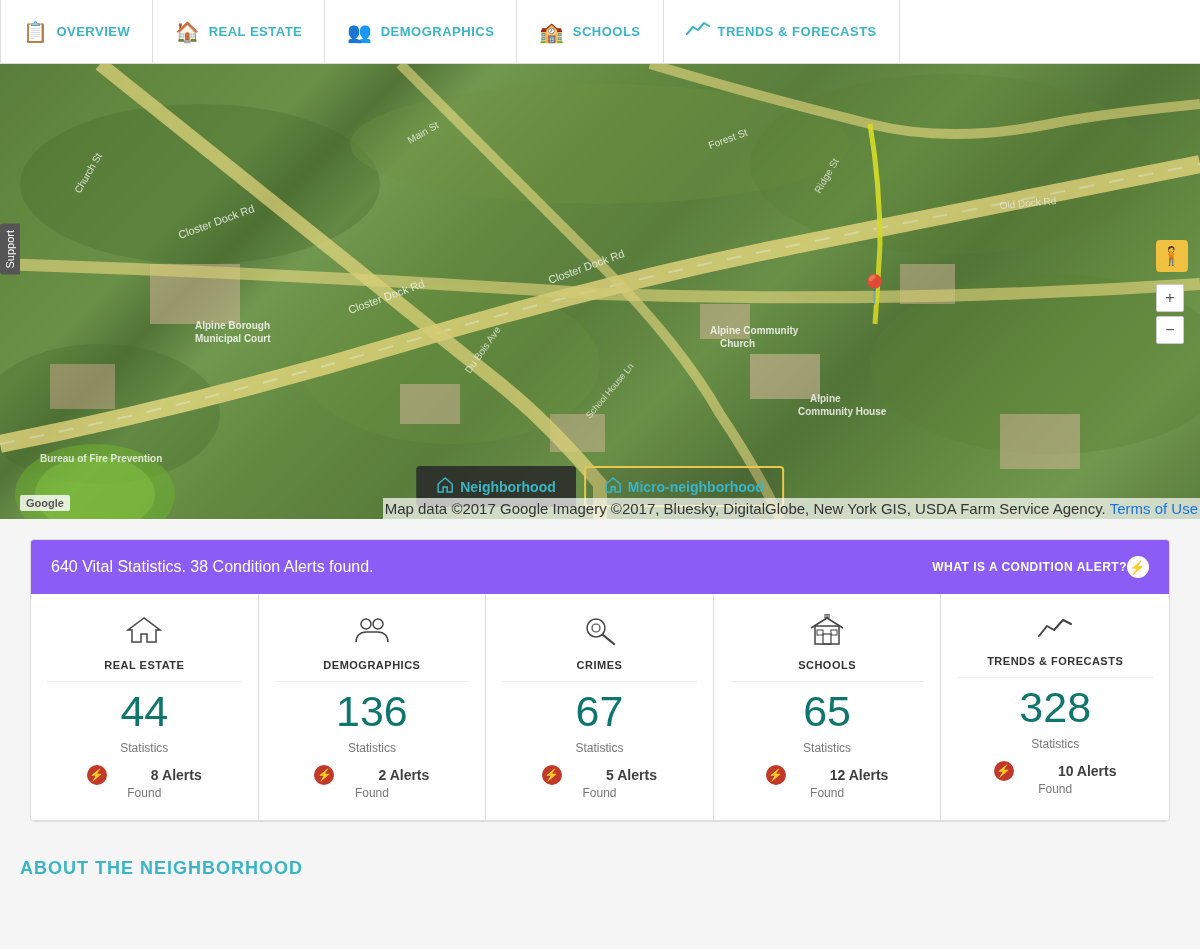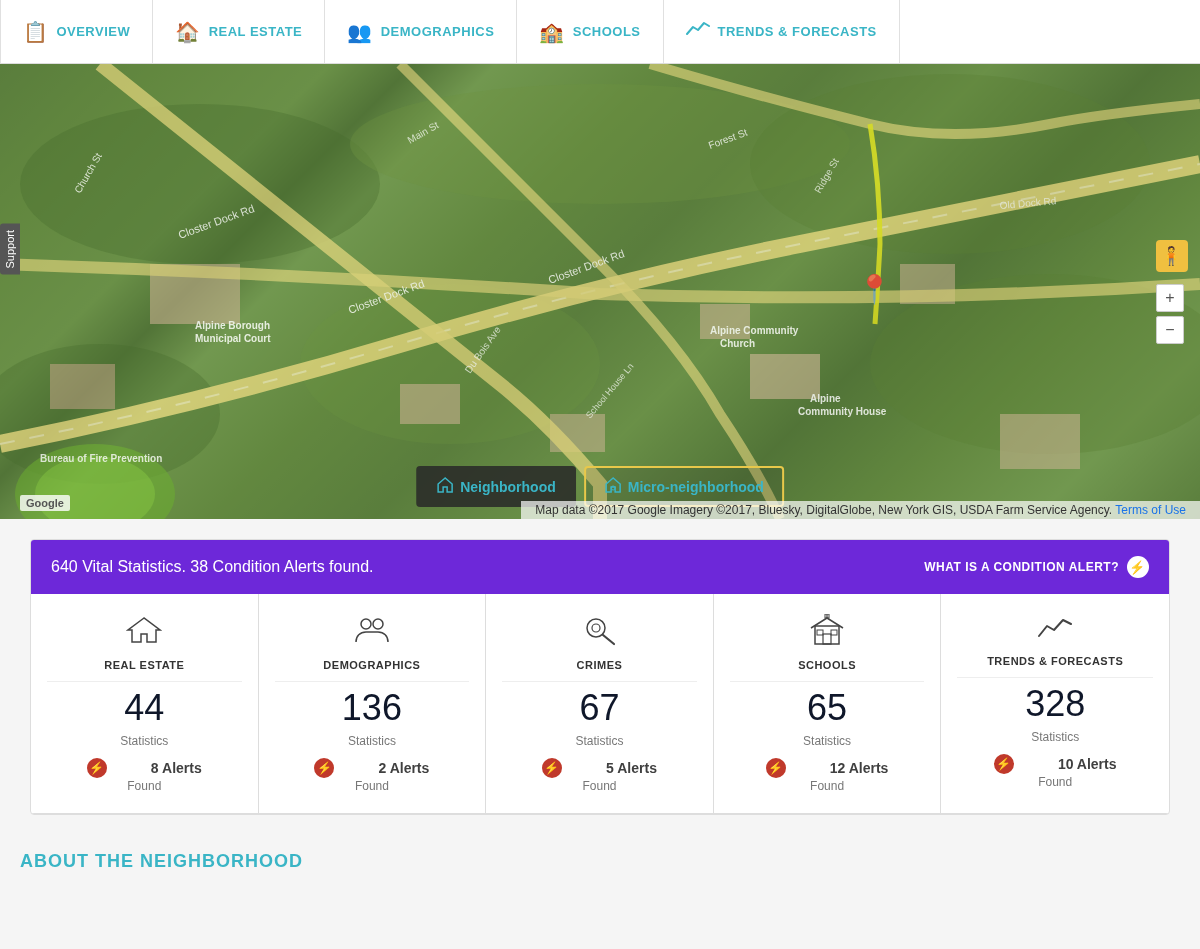--- a/index.html
+++ b/index.html
@@ -78,23 +78,23 @@
     .map-btn.micro {
       background: rgba(40, 40, 40, 0.15);
       color: #3ab5c6;
       border: 2px solid #e8c84a;
     }
     .map-attribution {
       position: absolute;
       bottom: 0;
       right: 0;
       background: rgba(255,255,255,0.7);
-      font-size: 12px;
+      font-size: 15px;
       color: #333;
-      padding: 2px 14px;
+      padding: 2px 2px;
     }
     .map-google {
       position: absolute;
       bottom: 8px;
       left: 20px;
       background: rgba(255,255,255,0.8);
       padding: 2px 6px;
       font-size: 11px;
       font-weight: bold;
       color: #555;
@@ -149,35 +149,34 @@
 
     
     .stats-section {
       background: #fff;
       margin: 20px 30px;
       border: 1px solid #ddd;
       border-radius: 4px;
       overflow: hidden;
     }
     .stats-header {
-      background: #6d28d9;
+      background: #8b5cf6;
       color: white;
       padding: 16px 20px;
       display: flex;
       align-items: center;
       justify-content: space-between;
     }
     .stats-header-text {
       font-size: 16px;
       font-weight: 400;
     }
     .condition-alert-btn {
       display: flex;
       align-items: center;
-      gap: 8px;
       color: white;
       font-size: 12px;
       font-weight: 700;
       letter-spacing: 0.5px;
       cursor: pointer;
     }
     .alert-circle {
       width: 22px;
       height: 22px;
       background: white;
@@ -207,23 +206,23 @@
       color: #333;
       letter-spacing: 0.5px;
       margin-bottom: 10px;
     }
     .stat-divider {
       border: none;
       border-top: 1px solid #eee;
       margin: 8px 0;
     }
     .stat-number {
-      font-size: 36px;
+      font-size: 43px;
       font-weight: 300;
-      color: #0f172a;
+      color: #0f766e;
       line-height: 1;
     }
     .stat-sublabel {
       font-size: 12px;
       color: #777;
       margin-top: 8px;
     }
     .stat-alerts {
       margin-top: 10px;
       display: flex;

